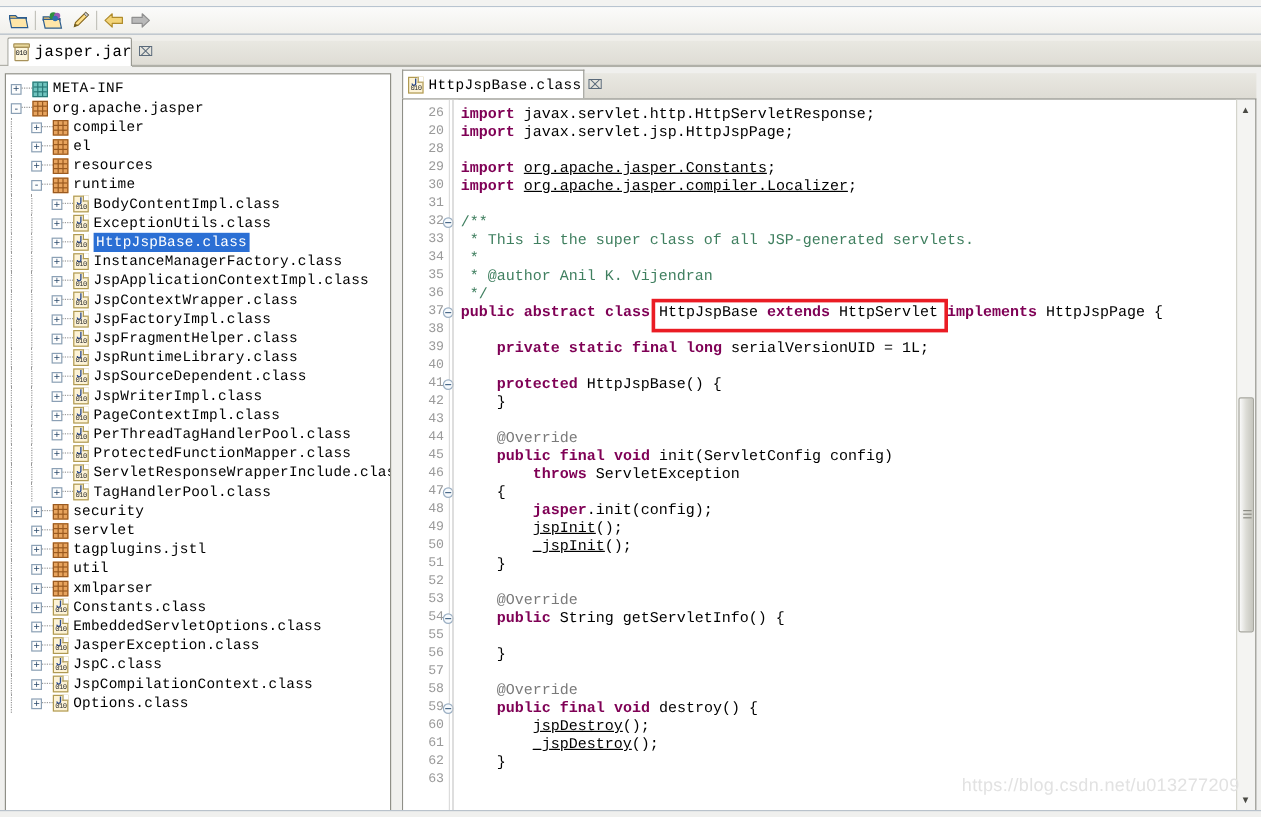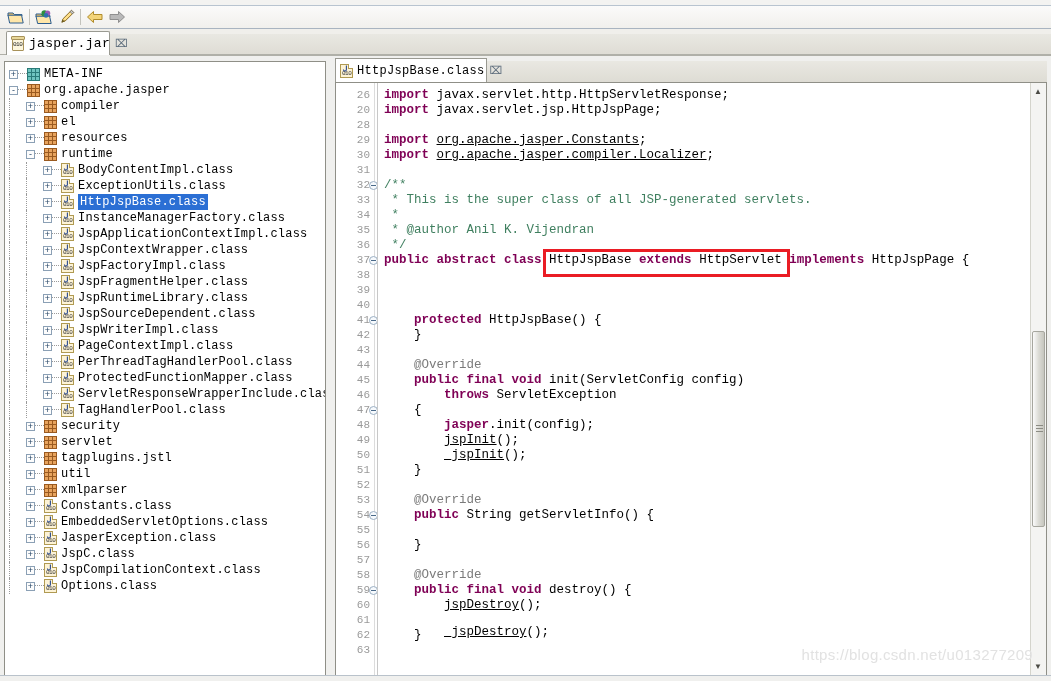--- a/index.html
+++ b/index.html
@@ -777,41 +777,42 @@
             <div class="cline" style="top: 50px;"><span class="kw">import</span> <span class="un">org.apache.jasper.Constants</span>;</div>
             <div class="cline" style="top: 65px;"><span class="kw">import</span> <span class="un">org.apache.jasper.compiler.Localizer</span>;</div>
             <div class="cline" style="top: 80px;"></div>
             <div class="cline" style="top: 95px;"><span class="cm">/**</span></div>
             <div class="cline" style="top: 110px;"><span class="cm"> * This is the super class of all JSP-generated servlets.</span></div>
             <div class="cline" style="top: 125px;"><span class="cm"> *</span></div>
             <div class="cline" style="top: 140px;"><span class="cm"> * @author Anil K. Vijendran</span></div>
             <div class="cline" style="top: 155px;"><span class="cm"> */</span></div>
             <div class="cline" style="top: 170px;"><span class="kw">public</span> <span class="kw">abstract</span> <span class="kw">class</span> HttpJspBase <span class="kw">extends</span> HttpServlet <span class="kw">implements</span> HttpJspPage {</div>
             <div class="cline" style="top: 185px;"></div>
+            <div class="cline" style="top: 200px;">    <span class="kw">private</span> <span class="kw">static</span> <span class="kw">final</span> <span class="kw">long</span> serialVersionUID = 1L;</div>
             <div class="cline" style="top: 215px;"></div>
             <div class="cline" style="top: 230px;">    <span class="kw">protected</span> HttpJspBase() {</div>
             <div class="cline" style="top: 245px;">    }</div>
             <div class="cline" style="top: 260px;"></div>
             <div class="cline" style="top: 275px;">    <span class="an">@Override</span></div>
             <div class="cline" style="top: 305px;">        <span class="kw">throws</span> ServletException</div>
             <div class="cline" style="top: 290px;">    <span class="kw">public</span> <span class="kw">final</span> <span class="kw">void</span> init(ServletConfig config)</div>
             <div class="cline" style="top: 320px;">    {</div>
             <div class="cline" style="top: 335px;">        <span class="kw">jasper</span>.init(config);</div>
             <div class="cline" style="top: 350px;">        <span class="un">jspInit</span>();</div>
             <div class="cline" style="top: 365px;">        <span class="un">_jspInit</span>();</div>
             <div class="cline" style="top: 380px;">    }</div>
             <div class="cline" style="top: 395px;"></div>
             <div class="cline" style="top: 410px;">    <span class="an">@Override</span></div>
             <div class="cline" style="top: 425px;">    <span class="kw">public</span> String getServletInfo() {</div>
             <div class="cline" style="top: 455px;">    }</div>
             <div class="cline" style="top: 470px;"></div>
             <div class="cline" style="top: 485px;">    <span class="an">@Override</span></div>
             <div class="cline" style="top: 500px;">    <span class="kw">public</span> <span class="kw">final</span> <span class="kw">void</span> destroy() {</div>
             <div class="cline" style="top: 515px;">        <span class="un">jspDestroy</span>();</div>
-            <div class="cline" style="top: 530px; margin-top: 12px;">        <span class="un">_jspDestroy</span>();</div>
+            <div class="cline" style="top: 530px;">        <span class="un">_jspDestroy</span>();</div>
             <div class="cline" style="top: 545px;">    }</div>
             <div class="cline" style="top: 560px;"></div>
           </div>
 
         <div class="vscroll">
           <div class="vsbtn vsup">▲</div>
           <div class="vsthumb" style="top:248px;height:196px;">
             <span class="vsgrip">
                 <i></i>
                 <i></i>

